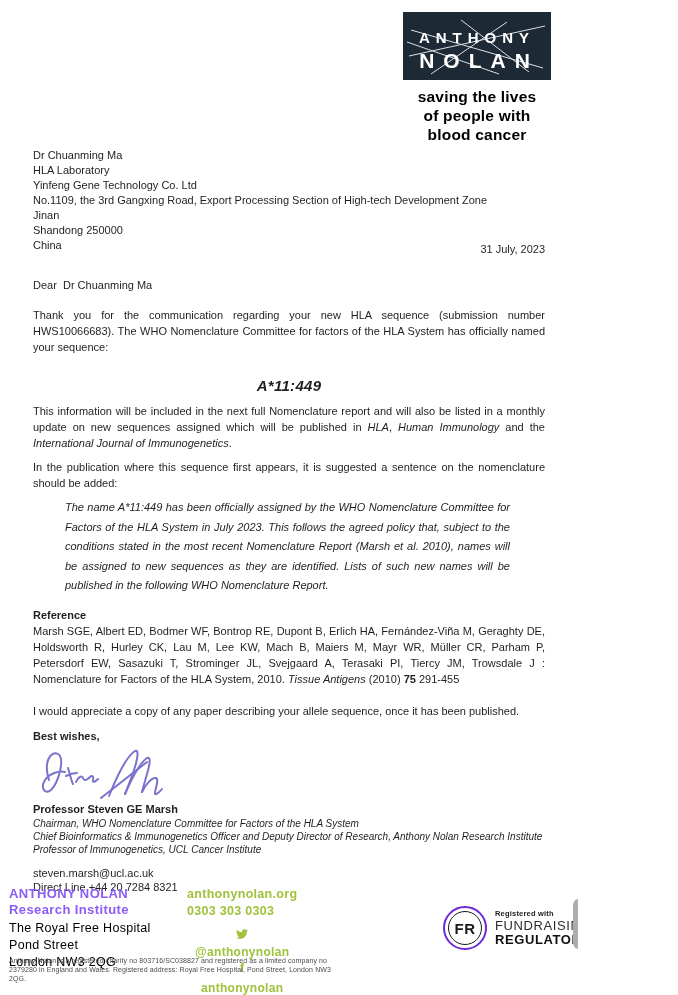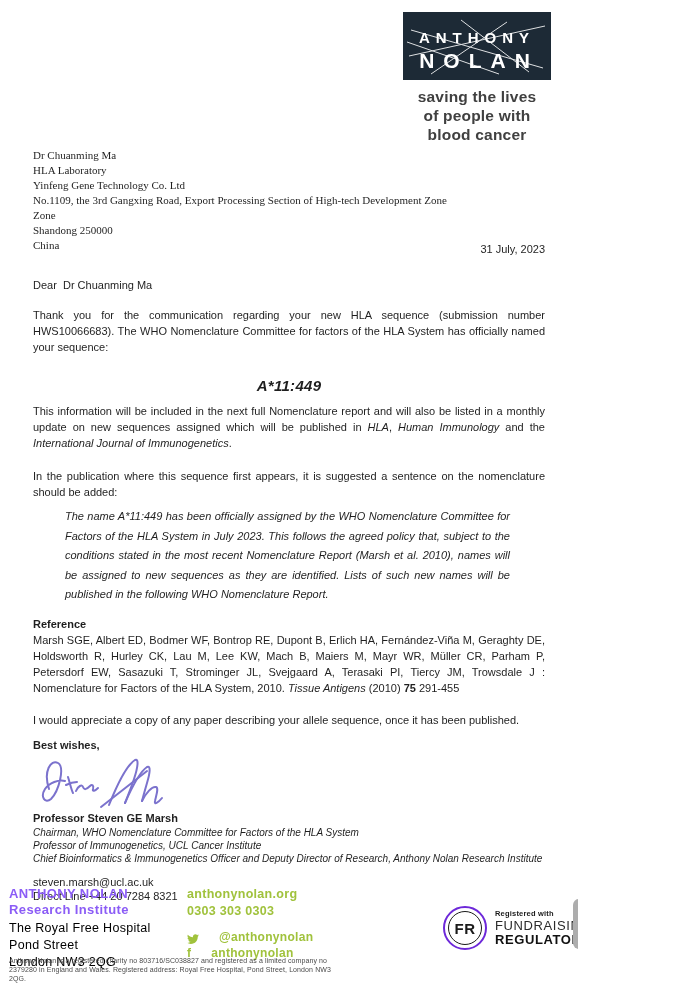--- a/index.html
+++ b/index.html
@@ -9,49 +9,49 @@
     width:578px; height:995px;
     background:#ffffff;
     font-family:"Liberation Sans","DejaVu Sans",sans-serif;
     color:#1f1f1f;
     overflow:hidden;
   }
 
   
   .brand { position:absolute; top:12px; right:27px; width:148px; text-align:center; }
   .logo-box { width:148px; height:68px; background:#1d2a36; position:relative; display:block; }
-  .tagline { margin-top:7px; color:#404040; font-weight:bold; font-size:15.5px; line-height:19px; letter-spacing:0.2px; }
+  .tagline { margin-top:7px; color:#000000; font-weight:bold; font-size:15.5px; line-height:19px; letter-spacing:0.2px; }
 
   
   .letter { position:absolute; left:33px; right:33px; top:148px; font-size:11px; line-height:16px; }
-  .address { line-height:15px;font-family:Liberation Serif, serif; }
+  .address { line-height:15px; }
   .date { text-align:right; margin-top:-12px; }
   .salutation { margin-top:20px; white-space:pre-wrap; }
   .para { margin-top:14px; text-align:justify; }
   .allele-heading { margin-top:23px; text-align:center; font-size:15px; font-weight:bold; font-style:italic; letter-spacing:0.3px; }
   .para2 { margin-top:9px; }
-  .para3 { margin-top:17px; }
+  .para3 { margin-top:8px; }
   .quote { margin:7px 35px 0 32px; font-style:italic; text-align:justify; line-height:19.5px; }
   .ref-heading { margin-top:11px; font-weight:bold; }
   .ref { margin-top:0; text-align:justify; }
   .closing { margin-top:16px; }
   .valediction { margin-top:9px;font-weight:bold; }
   .sig { margin:2px 0 0 2px; display:block; }
   .signer-name { font-weight:bold; font-size:11px; margin-top:1px; }
   .signer-title { font-style:italic; font-size:10px; line-height:13px; }
   .contact { margin-top:10px; font-size:11px; line-height:14px; }
 
   
   .footer-left { position:absolute; left:9px; top:886px; color:#2e2e2e; }
   .footer-org { font-size:13px; font-weight:bold; line-height:16px; letter-spacing:0.4px; color:#8b5cf6; }
   .footer-addr { font-size:12.5px; line-height:17px; letter-spacing:0.3px; color:#000000; margin-top:2px; }
   .footer-green { position:absolute; left:187px; top:886px; color:#a0c23c; font-weight:bold; }
   .footer-site { font-size:12.5px; line-height:17px; letter-spacing:0.3px; }
   .footer-social { margin-top:9px; font-size:12px; line-height:16px; letter-spacing:0.3px; }
-  .social-row { display:flex; align-items:flex-end; gap:20px; }
+  .social-row { display:flex; align-items:center; gap:4px;flex-direction:column; }
   .fb-glyph { font-weight:bold; font-size:12px; }
   .legal { position:absolute; left:9px; top:956px; width:338px; font-size:7px; line-height:9px; color:#4a4a4a; letter-spacing:0.1px; }
 
   .fr-badge { position:absolute; left:443px; top:906px; display:flex; align-items:center; gap:8px; }
   .fr-circle { width:44px; height:44px; border:2px solid #6d28d9; border-radius:50%; display:flex; align-items:center; justify-content:center; }
   .fr-inner { width:34px; height:34px; border:1.5px solid #1a1a1a; border-radius:50%; display:flex; align-items:center; justify-content:center; font-weight:bold; font-size:15px; color:#1a1a1a; letter-spacing:0.5px; }
   .fr-text { color:#1a1a1a; }
   .fr-reg { font-size:7.5px; font-weight:bold; letter-spacing:0.2px; }
   .fr-l1 { font-size:13px; letter-spacing:0.6px; line-height:14px; margin-top:1px; color:#2b2b2b; }
   .fr-l2 { font-size:13px; font-weight:bold; letter-spacing:0.6px; line-height:14px; color:#111; }
@@ -89,21 +89,21 @@
       <div>blood cancer</div>
     </div>
   </div>
 
   <div class="letter">
     <div class="address">
       <div>Dr Chuanming Ma</div>
       <div>HLA Laboratory</div>
       <div>Yinfeng Gene Technology Co. Ltd</div>
       <div>No.1109, the 3rd Gangxing Road, Export Processing Section of High-tech Development Zone</div>
-      <div>Zone</div>
+      <div>Jinan</div>
       <div>Shandong 250000</div>
       <div>China</div>
     </div>
 
     <div class="date">31 July, 2023</div>
 
     <div class="salutation">Dear  Dr Chuanming Ma</div>
 
     <p class="para"><span>Thank you for the communication regarding your new HLA sequence (submission number HWS10066683). The WHO Nomenclature Committee for factors of the HLA System has officially named your sequence:</span></p>
 
@@ -130,22 +130,22 @@
         <path d="M41,36 C43,31 47,29 48,32 C49,35 51,35 55,31 C57,29 59,30 58,34 C57,37 60,36 63,33"></path>
         <path d="M74,50 C82,30 92,10 100,5 C104,3 103,12 99,24 C96,33 92,43 90,48"></path>
         <path d="M90,48 C97,32 106,16 112,12 C116,10 115,18 112,28 C110,35 108,42 107,46"></path>
         <path d="M107,46 C111,38 117,31 121,32 C124,33 121,41 120,46 C119,50 123,48 127,43"></path>
         <path d="M66,52 L112,16"></path>
       </g>
     </svg>
 
     <div class="signer-name">Professor Steven GE Marsh</div>
     <div class="signer-title">Chairman, WHO Nomenclature Committee for Factors of the HLA System</div>
+    <div class="signer-title">Chief Bioinformatics &amp; Immunogenetics Officer and Deputy Director of Research, Anthony Nolan Research Institute</div>
     <div class="signer-title">Professor of Immunogenetics, UCL Cancer Institute</div>
-    <div class="signer-title">Chief Bioinformatics &amp; Immunogenetics Officer and Deputy Director of Research, Anthony Nolan Research Institute</div>
 
     <div class="contact">
       <div>steven.marsh@ucl.ac.uk</div>
       <div>Direct Line +44 20 7284 8321</div>
     </div>
   </div>
 
   <div class="footer-left">
     <div class="footer-org">ANTHONY NOLAN</div>
     <div class="footer-org">Research Institute</div>

